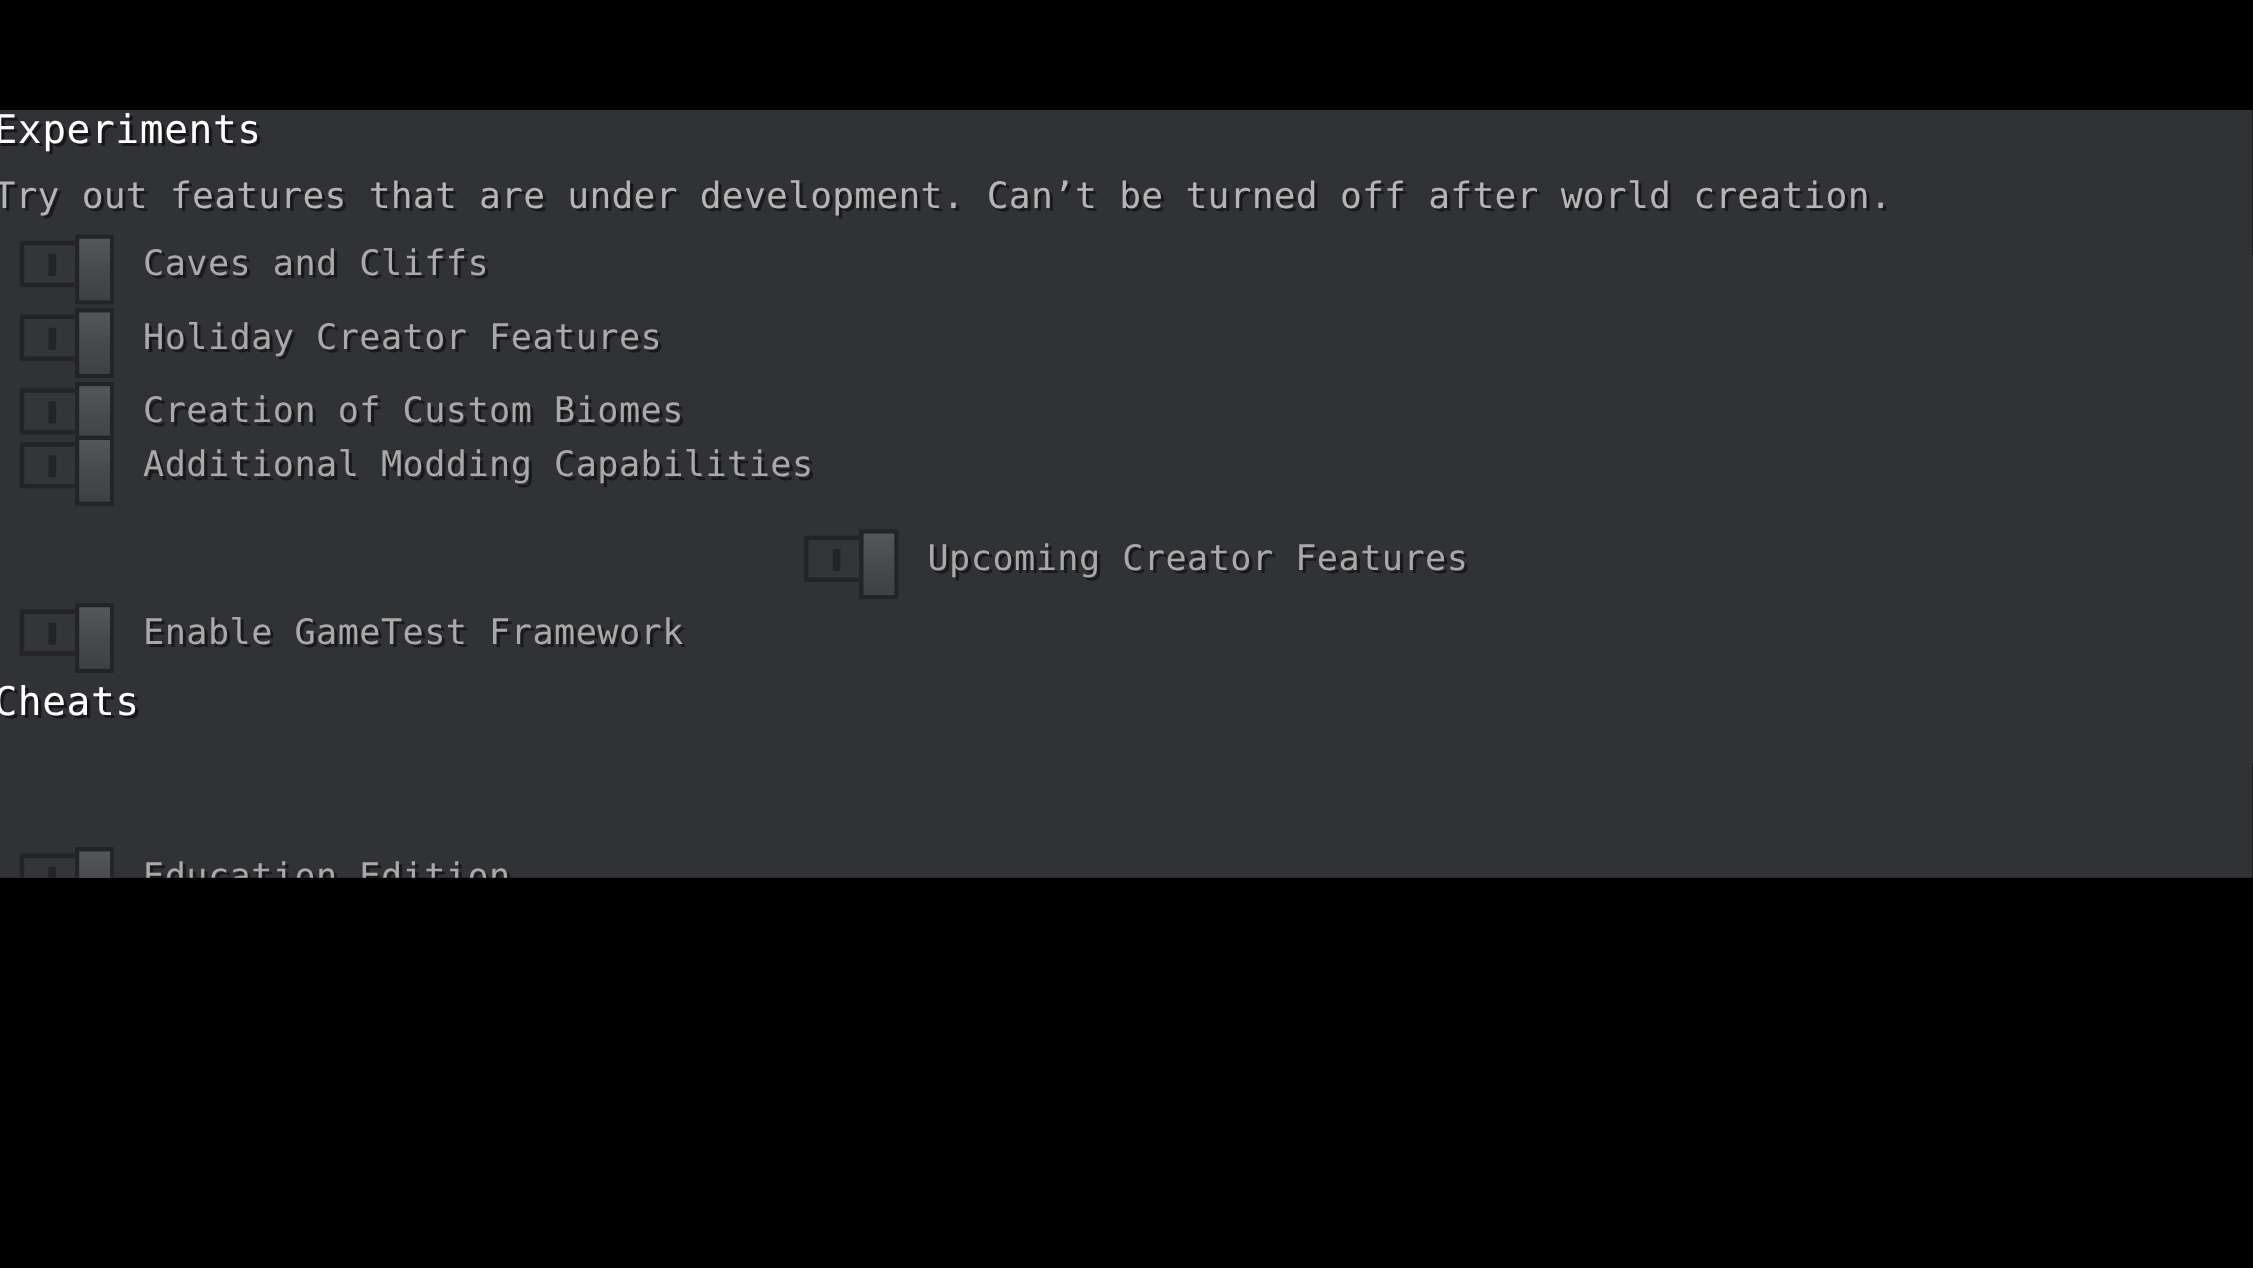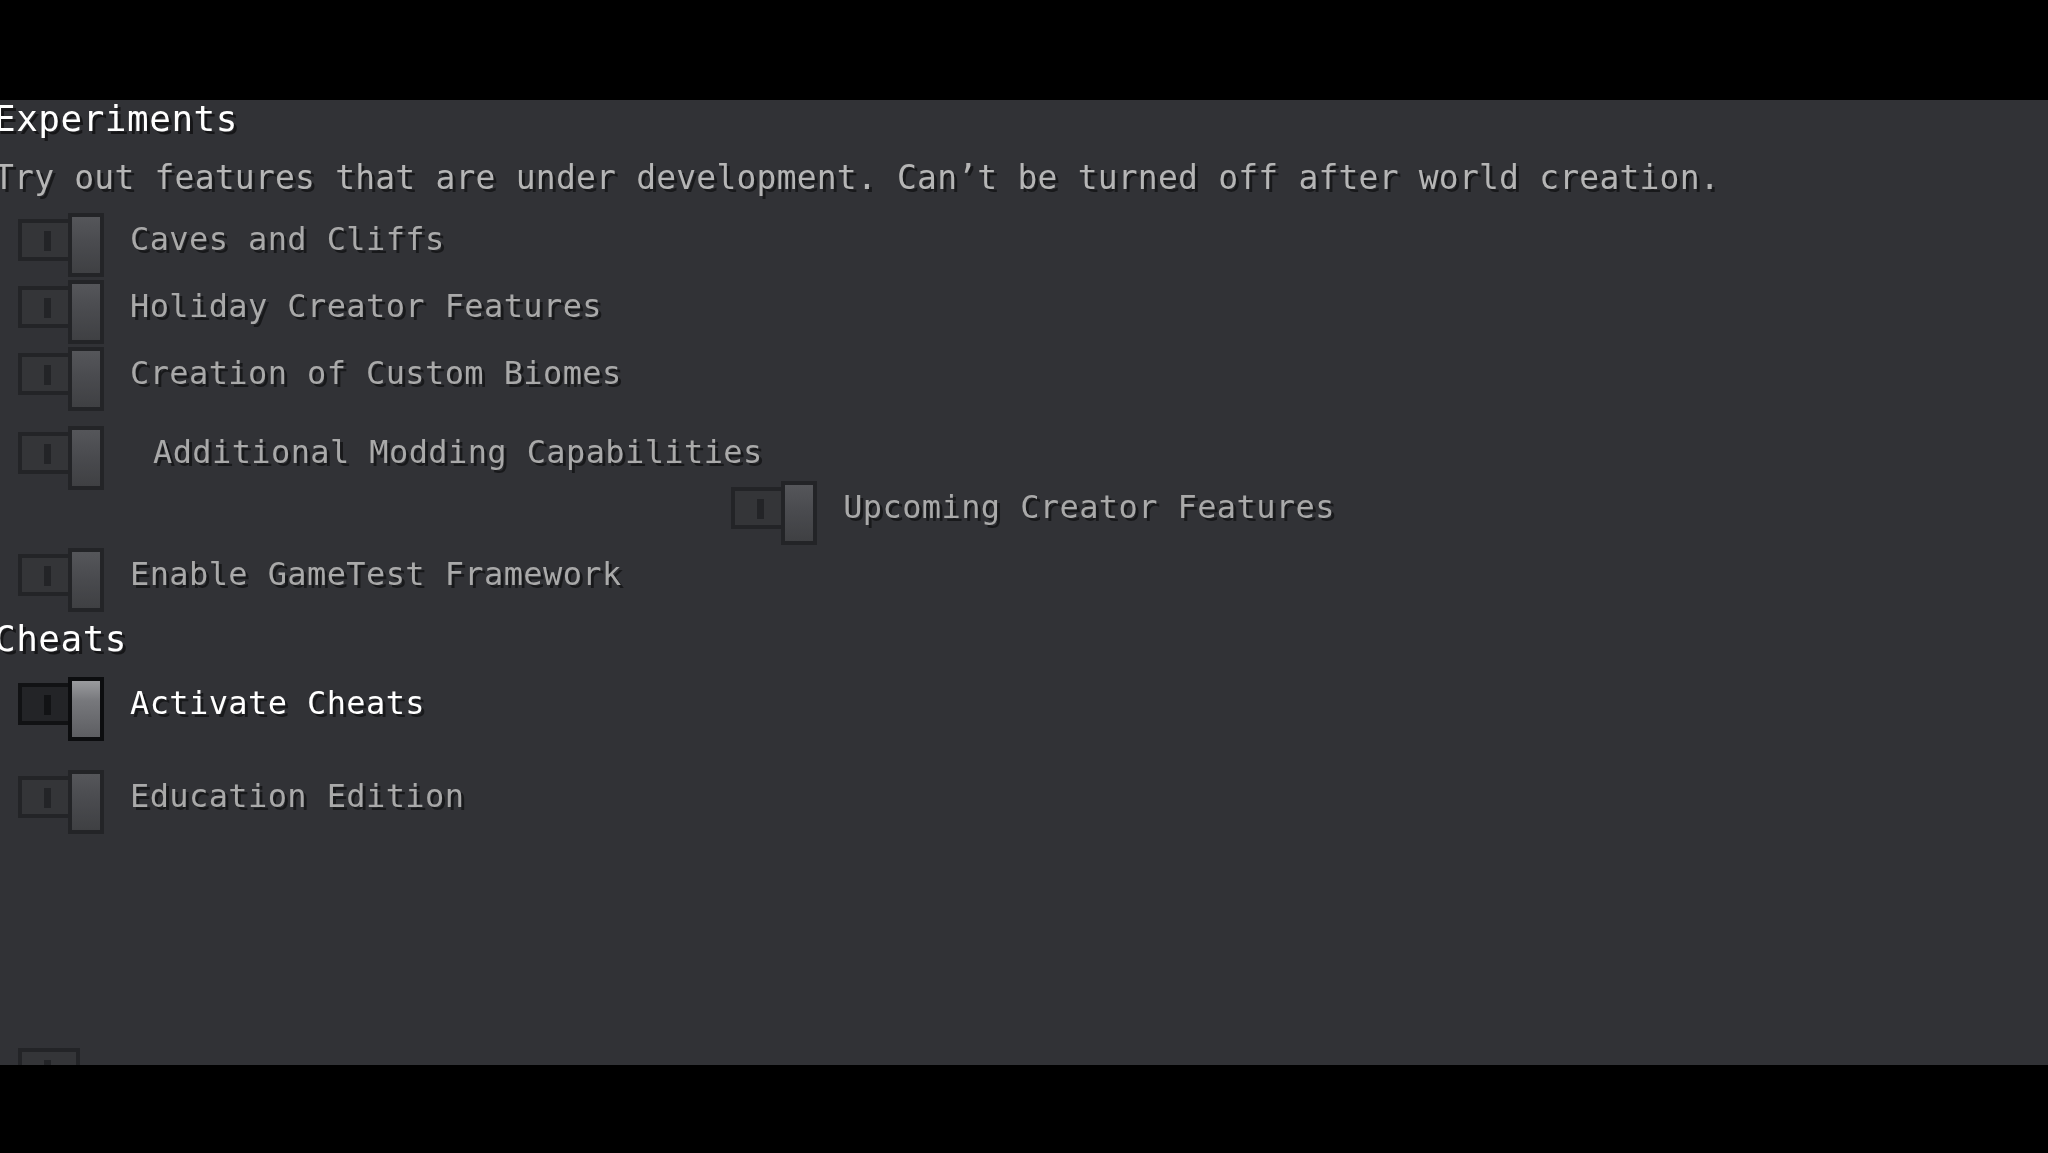--- a/index.html
+++ b/index.html
@@ -11,21 +11,21 @@
   }
   #screen{
     position:relative;
     width:2048px; height:1153px;
     background:#000;
   }
   
   #viewport{
     position:absolute;
     left:0; top:100px;
-    width:2048px; height:965px;
+    width:2048px; height:698px;
     background:#313236;
     overflow:hidden;
   }
   .bar-top{
     position:absolute; left:0; top:0; width:2048px; height:100px;
     background:#000;
   }
   .bar-bottom{
     position:absolute; left:0; top:1065px; width:2048px; height:88px;
     background:#000;
@@ -156,21 +156,21 @@
 
     <div class="row" style="top:242px;">
       <span class="toggle">
         <span class="track"></span>
         <span class="tick"></span>
         <span class="knob"></span>
       </span>
       <span class="row-label">Creation of Custom Biomes</span>
     </div>
 
-    <div class="row" style="top:321px;gap:23px;">
+    <div class="row" style="top:291px;">
       <span class="toggle">
         <span class="track"></span>
         <span class="tick"></span>
         <span class="knob"></span>
       </span>
       <span class="row-label">Additional Modding Capabilities</span>
     </div>
 
     <div class="row" style="top:376px;justify-content:center;">
       <span class="toggle">
@@ -185,28 +185,20 @@
       <span class="toggle">
         <span class="track"></span>
         <span class="tick"></span>
         <span class="knob"></span>
       </span>
       <span class="row-label">Enable GameTest Framework</span>
     </div>
 
     <div class="section-header" style="top:518px;">Cheats</div>
 
-    <div class="row highlighted" style="top:572px;">
-      <span class="toggle">
-        <span class="track"></span>
-        <span class="tick"></span>
-        <span class="knob"></span>
-      </span>
-      <span class="row-label">Activate Cheats</span>
-    </div>
 
     <div class="row" style="top:665px;">
       <span class="toggle">
         <span class="track"></span>
         <span class="tick"></span>
         <span class="knob"></span>
       </span>
       <span class="row-label">Education Edition</span>
     </div>
 

